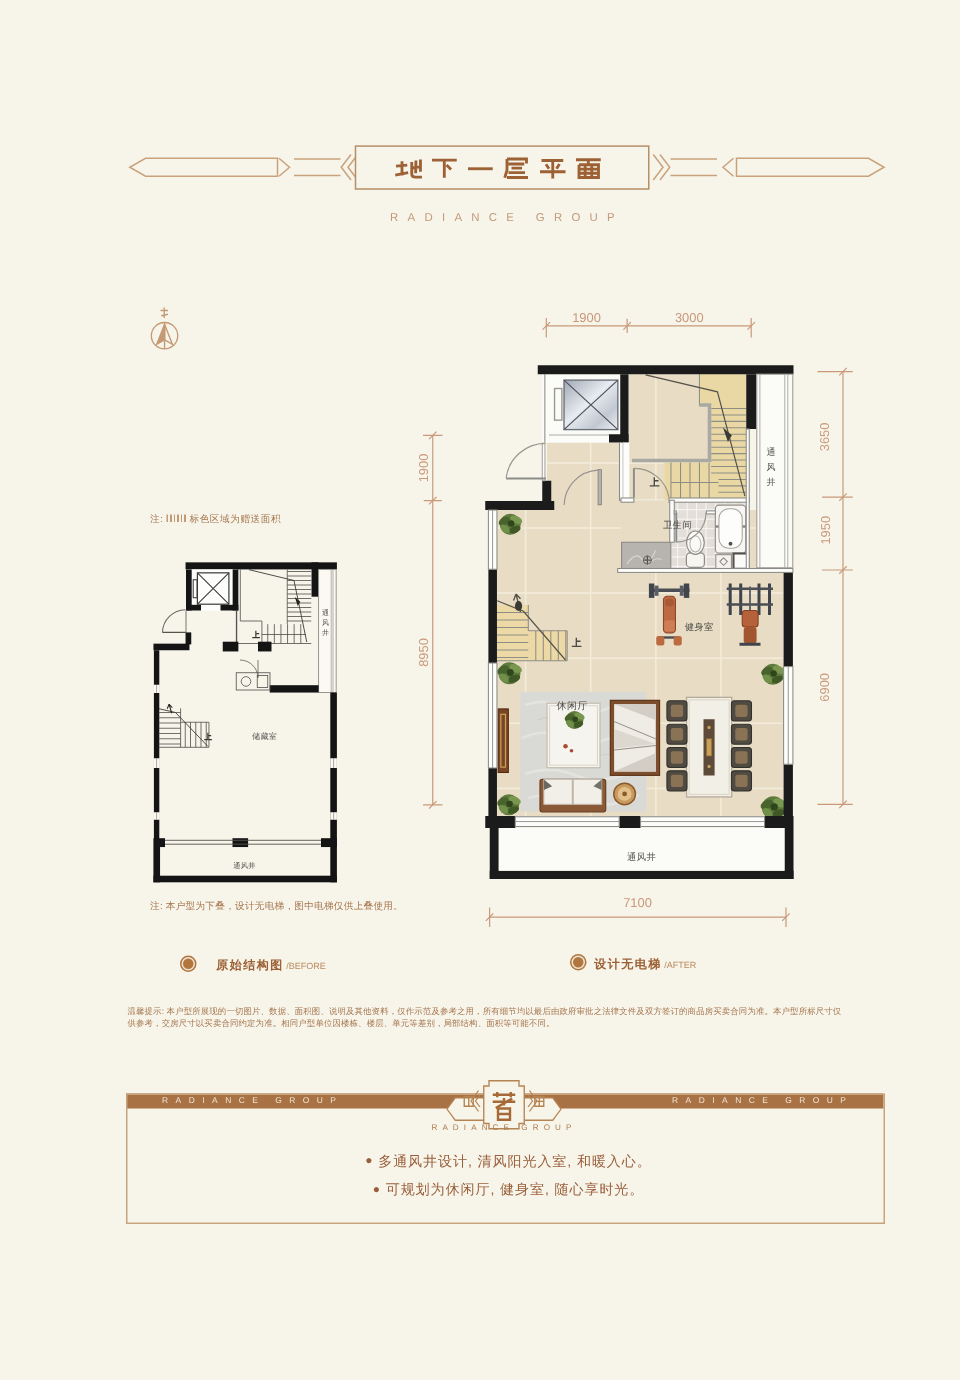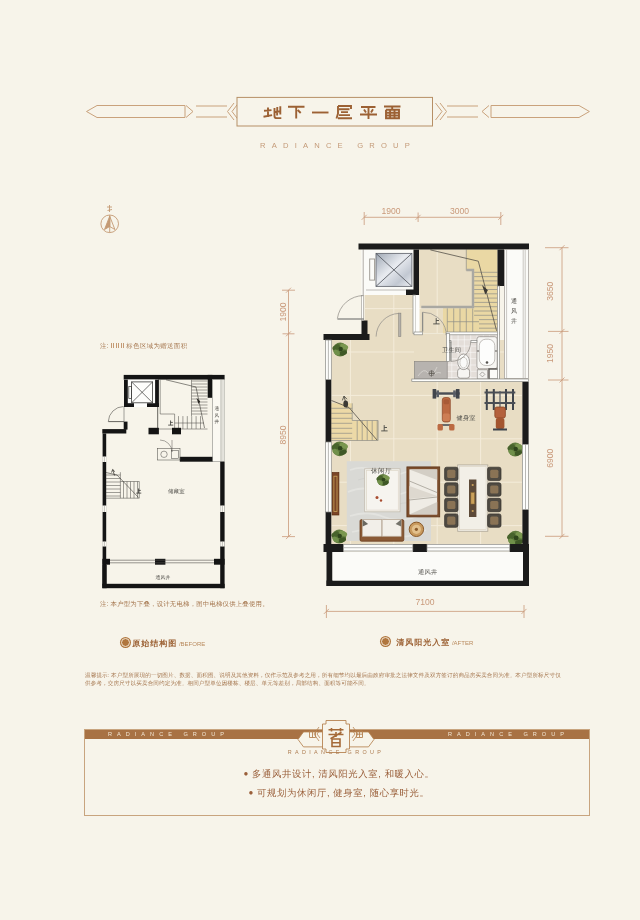--- a/index.html
+++ b/index.html
@@ -538,26 +538,26 @@
   <text x="285.5" y="435" text-anchor="middle" transform="rotate(-90 285.5 435)">8950</text>
   <text x="553" y="291.3" text-anchor="middle" transform="rotate(-90 553 291.3)">3650</text>
   <text x="553" y="353.5" text-anchor="middle" transform="rotate(-90 553 353.5)">1950</text>
   <text x="553" y="458.2" text-anchor="middle" transform="rotate(-90 553 458.2)">6900</text>
   <text x="425" y="604.5" text-anchor="middle">7100</text>
  </g>
 </svg>
 
 <div class="abs" style="left:121px;top:637.5px;font-size:8px;color:#9c6134;">
   <span style="display:inline-block;width:7px;height:7px;border-radius:50%;background:#b0763e;border:1px solid #f0e4d2;box-shadow:0 0 0 1px #b0763e;vertical-align:-1px"></span>
-  <b style="letter-spacing:1px;margin-left:0">原始结构图</b><span style="font-size:6px;color:#b98a5e"> /BEFORE</span>
+  <b style="letter-spacing:1px;margin-left:12px">原始结构图</b><span style="font-size:6px;color:#b98a5e"> /BEFORE</span>
 </div>
 
 <div class="abs" style="left:381px;top:636.5px;font-size:8px;color:#9c6134;">
   <span style="display:inline-block;width:7px;height:7px;border-radius:50%;background:#b0763e;border:1px solid #f0e4d2;box-shadow:0 0 0 1px #b0763e;vertical-align:-1px"></span>
-  <b style="letter-spacing:1px;margin-left:4px">清风阳光入室</b><span style="font-size:6px;color:#b98a5e"> /AFTER</span>
+  <b style="letter-spacing:1px;margin-left:4px">设计无电梯</b><span style="font-size:6px;color:#b98a5e"> /AFTER</span>
 </div>
 
 <div class="abs" style="left:85px;top:670.5px;width:478px;font-size:5.6px;line-height:8.6px;color:#a5764e;letter-spacing:0.1px">温馨提示: 本户型所展现的一切图片、数据、面积图、说明及其他资料，仅作示范及参考之用，所有细节均以最后由政府审批之法律文件及双方签订的商品房买卖合同为准。本户型所标尺寸仅供参考，交房尺寸以买卖合同约定为准。相同户型单位因楼栋、楼层、单元等差别，局部结构、面积等可能不同。</div>
 
 <div class="abs" style="left:83.5px;top:729px;width:505px;height:10px;background:#a87244"></div>
 
 <div class="abs" style="left:83.5px;top:729px;width:504px;height:85px;border:0.8px solid #c8a47e"></div>
 
 <div class="abs" style="left:108px;top:731.2px;font-size:5.6px;letter-spacing:5px;color:#f2e6d4">RADIANCE GROUP</div>
 

